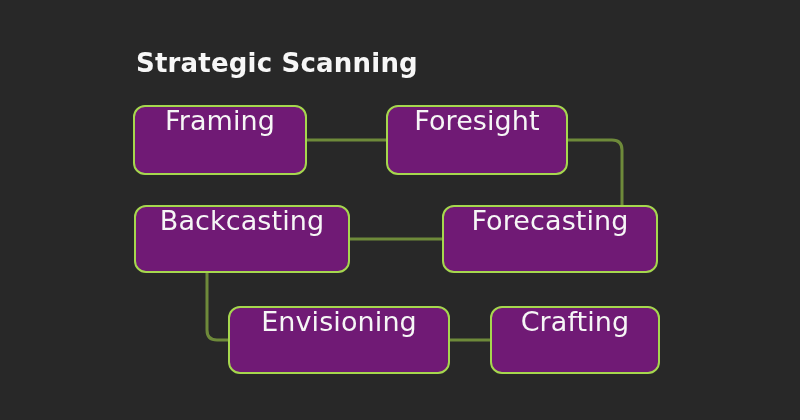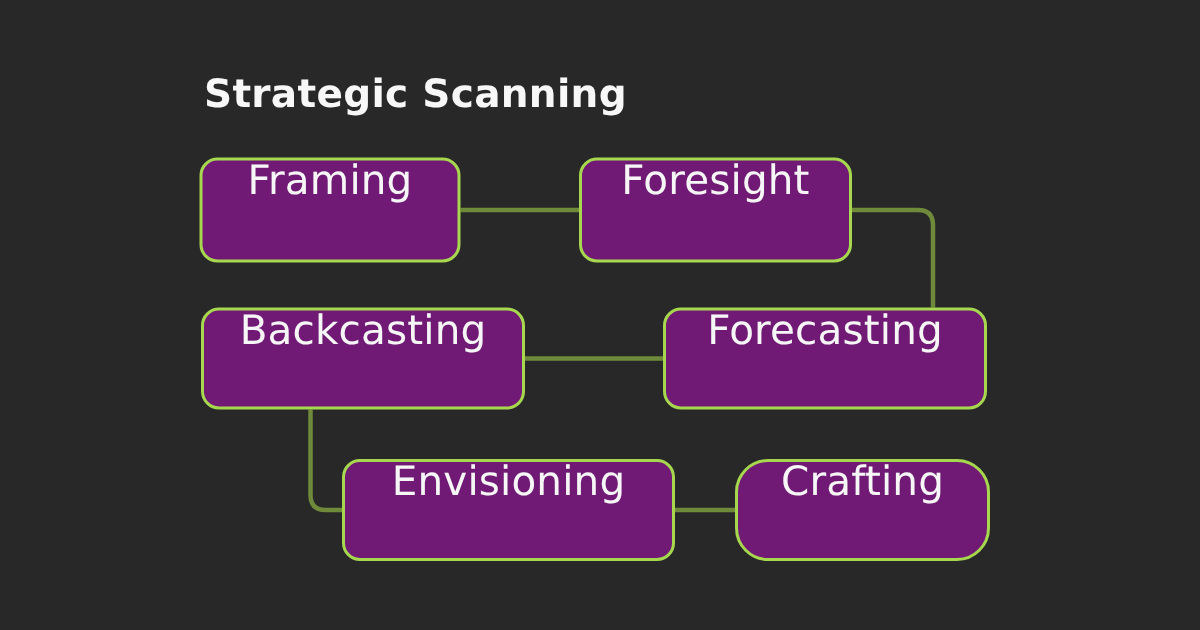--- a/index.html
+++ b/index.html
@@ -54,21 +54,21 @@
     color: #f6f6f6;
     line-height: 1;
     white-space: nowrap;
     letter-spacing: 0.1px;
   }
   #node-framing     { left: 133px; top: 105px; width: 174px; height: 70px; }
   #node-scanning    { left: 386px; top: 105px; width: 182px; height: 70px; }
   #node-envisioning { left: 134px; top: 205px; width: 216px; height: 68px; }
   #node-forecasting { left: 442px; top: 205px; width: 216px; height: 68px; }
   #node-backcasting { left: 228px; top: 306px; width: 222px; height: 68px; }
-  #node-crafting    { left: 490px; top: 306px; width: 170px; height: 68px; border-radius: 22px; }
+  #node-crafting    { left: 490px; top: 306px; width: 170px; height: 68px; }
 </style>
 </head>
 <body>
 
 <div id="canvas">
 
   <div id="title">Strategic Scanning</div>
 
   <svg class="edges" viewBox="0 0 800 420" width="800" height="420" fill="none">
     <g stroke="#6e8a3a" stroke-width="3" fill="none" stroke-linecap="butt" stroke-linejoin="round">

